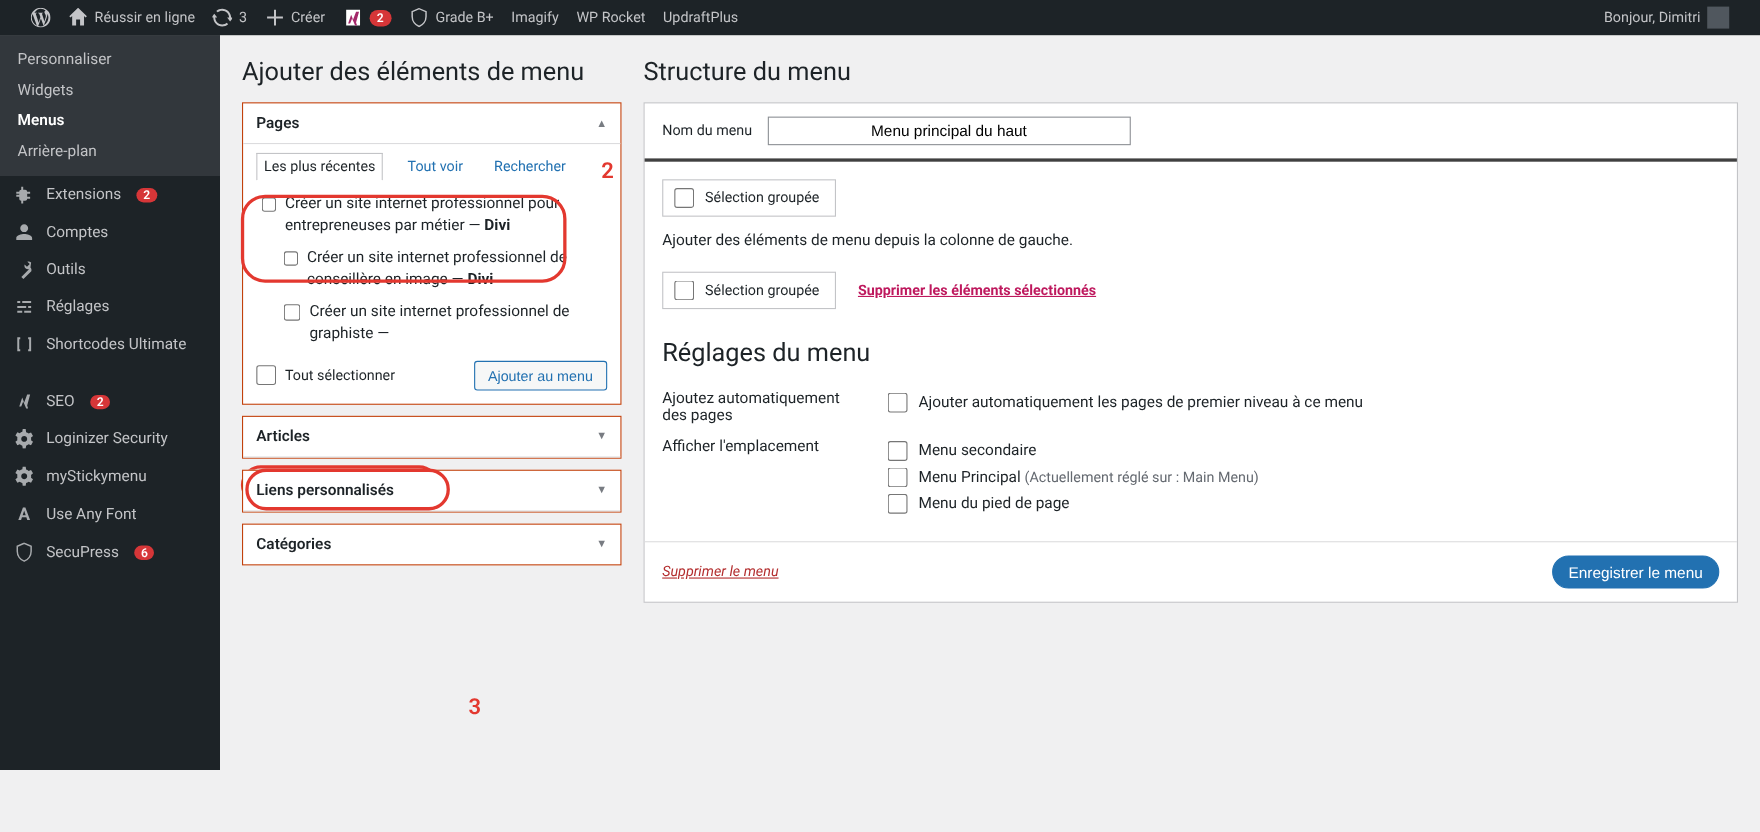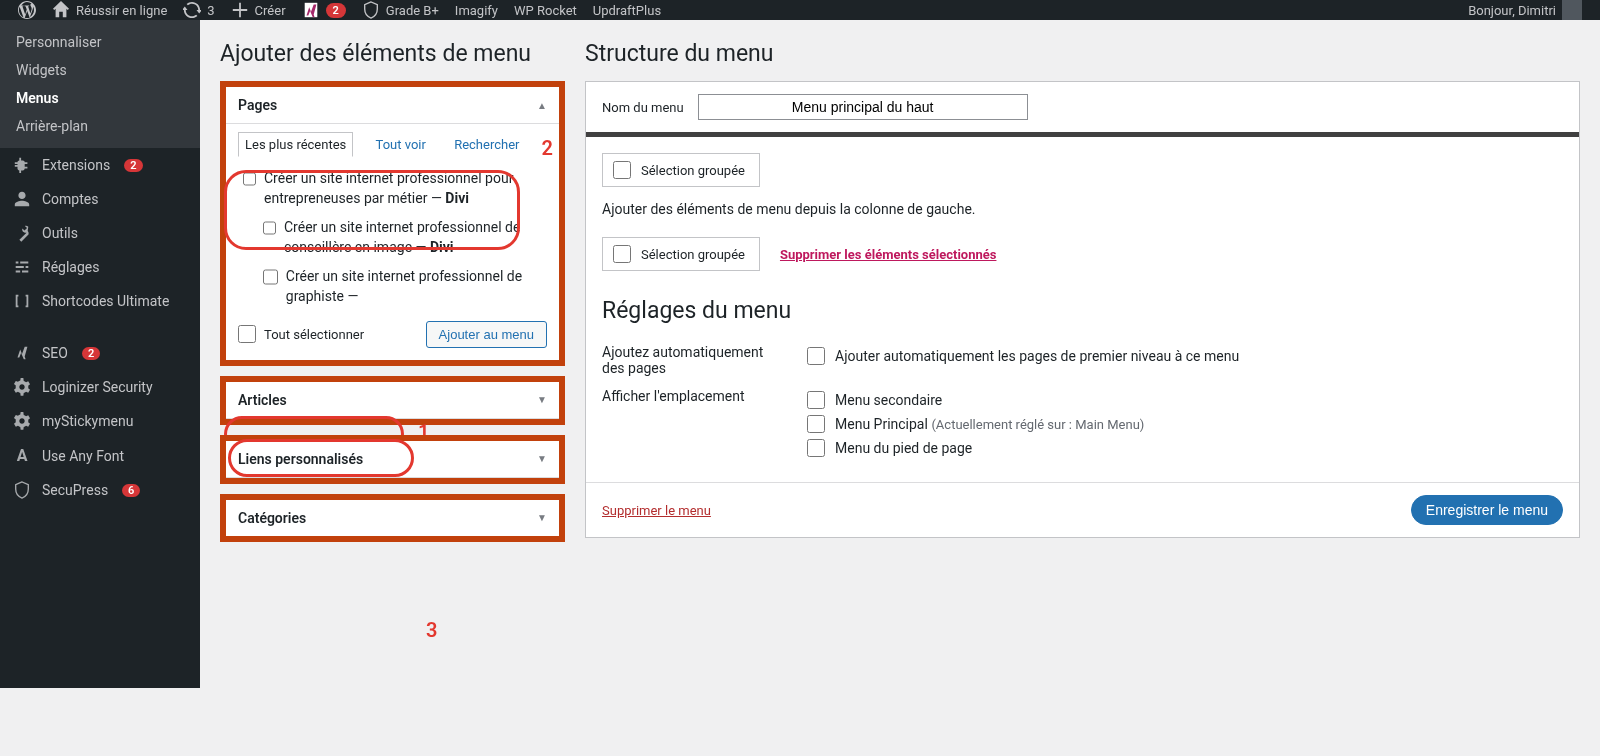--- a/index.html
+++ b/index.html
@@ -1,18 +1,18 @@
 <!DOCTYPE html>
 <html><head>
 <meta charset="utf-8">
 <style>
 * { box-sizing: border-box; margin: 0; padding: 0; }
 body { font-family: -apple-system, BlinkMacSystemFont, "Segoe UI", Roboto, sans-serif; font-size: 13px; background: #f0f0f1; color: #1d2327; width: 1600px; height: 756px; overflow: hidden; }
 
-.adminbar { height: 20px; background: #1d2327; color: #c3c4c7; display: flex; align-items: center; padding: 0 10px; font-size: 13px; }
+.adminbar { height: 32px; background: #1d2327; color: #c3c4c7; display: flex; align-items: center; padding: 0 20px; font-size: 13px; }
 .adminbar .ab-item { display: flex; align-items: center; padding: 0 8px; height: 32px; color: #c3c4c7; cursor: pointer; gap: 6px; }
 .adminbar .spacer { flex: 1; }
 .adminbar .badge-orange { background: #d63638; color: #fff; border-radius: 10px; padding: 1px 7px; font-size: 11px; font-weight: 600; }
 .adminbar svg { width: 18px; height: 18px; fill: #c3c4c7; }
 .adminbar .avatar { width: 20px; height: 20px; background: #50575e; }
 
 .wrap { display: flex; height: 668px; }
 .sidebar { width: 200px; background: #1d2327; color: #c3c4c7; font-size: 14px; overflow: hidden; }
 .sidebar .m-item { display: flex; align-items: center; padding: 8px 12px; cursor: pointer; gap: 10px; }
 .sidebar .sub { background: #32373c; padding: 8px 0; }
@@ -20,21 +20,21 @@
 .sidebar .sub .m-item.active { color: #fff; font-weight: 600; }
 .sidebar .icon { width: 20px; display: inline-flex; justify-content: center; color: #a7aaad; }
 .sidebar .icon svg { width: 18px; height: 18px; fill: currentColor; }
 .sidebar .count { background: #d63638; color: #fff; border-radius: 10px; padding: 0 6px; font-size: 11px; font-weight: 600; margin-left: 4px; }
 
 .content { flex: 1; padding: 0 20px; display: flex; gap: 20px; overflow: hidden; }
 .col-left { width: 345px; }
 .col-right { flex: 1; }
 h2.sec-title { font-size: 23px; font-weight: 400; padding: 20px 0 14px; }
 
-.panel { background: #fff; border: 6px solid #c2410c; margin-bottom: 10px; }
+.panel { background: #fff; border: 1px solid #c2410c; margin-bottom: 10px; }
 .panel-head { display: flex; justify-content: space-between; align-items: center; padding: 10px 12px; border-bottom: 1px solid #dcdcde; font-weight: 600; font-size: 14px; cursor: pointer; }
 .panel-head .toggle { color: #787c82; font-size: 10px; }
 .panel-body { padding: 8px 12px 12px; }
 
 .tabs { padding: 0 0 6px; font-size: 13px; }
 .tabs .tab { display: inline-block; padding: 4px 6px; cursor: pointer; }
 .tabs .tab.active { border: 1px solid #c3c4c7; border-bottom: 1px solid #fff; }
 .tabs .tab.link { color: #2271b1; margin-left: 13px; }
 
 .page-list { max-height: 225px; overflow-y: scroll; border: 1px solid transparent; position: relative; }
@@ -45,36 +45,36 @@
 .page-item input[type=checkbox] { width: 18px; height: 18px; margin-top: 1px; }
 
 .panel-foot { display: flex; align-items: center; padding: 8px 0 0; }
 .panel-foot .spacer { flex: 1; }
 .btn-secondary { background: #f6f7f7; border: 1px solid #2271b1; color: #2271b1; padding: 5px 12px; border-radius: 3px; cursor: pointer; font-size: 13px; }
 
 .annot-circle { border: 3px solid #e3382f; border-radius: 22px; position: absolute; pointer-events: none; }
 .annot-num { color: #e3382f; font-size: 20px; font-weight: 600; position: absolute; }
 
 .menu-box { background: #fff; border: 1px solid #c3c4c7; }
-.menu-top { padding: 12px 16px; border-bottom: 5px solid #404040; display: flex; align-items: center; gap: 14px; }
+.menu-top { padding: 12px 16px; border-bottom: 3px solid #404040; display: flex; align-items: center; gap: 14px; }
 .menu-top input[type=text] { border: 1px solid #8c8f94; padding: 4px 8px; font-size: 14px; width: 330px; text-align: center; }
 .menu-mid { padding: 16px; }
 .group-sel { display: inline-flex; align-items: center; gap: 10px; border: 1px solid #c3c4c7; padding: 7px 14px 7px 10px; margin-bottom: 14px; }
 .group-sel input[type=checkbox] { width: 18px; height: 18px; }
 .hint { color: #1d2327; font-size: 14px; margin-bottom: 20px; }
 .del-link { color: #be185d; text-decoration: underline; cursor: pointer; font-weight: bold; }
 .settings-h { font-size: 23px; font-weight: 400; margin: 26px 0 14px; }
 .settings-row { display: flex; align-items: flex-start; padding: 6px 0; gap: 30px; font-size: 14px; }
 .settings-row .lbl { width: 175px; }
 .settings-row .opts { flex: 1; }
 .opt-line { display: flex; align-items: center; gap: 10px; padding: 3px 0; }
 .opt-line input[type=checkbox] { width: 18px; height: 18px; }
 .opt-line .note { color: #646970; font-size: 13px; }
 .menu-bottom { display: flex; justify-content: space-between; align-items: center; padding: 12px 16px; border-top: 1px solid #dcdcde; }
-.del-menu { color: #b32d2e; text-decoration: underline; cursor: pointer; }
+.del-menu { color: #b32d2e; text-decoration: underline; cursor: pointer; font-style: italic; }
 .btn-primary { background: #2271b1; color: #fff; border: 1px solid #2271b1; padding: 6px 14px; border-radius: 15px; cursor: pointer; font-size: 14px; }
 
 .pos-rel { position: relative; }
 </style>
 </head>
 <body>
 
 <div class="adminbar">
   <div class="ab-item">
       <svg viewBox="0 0 20 20">

